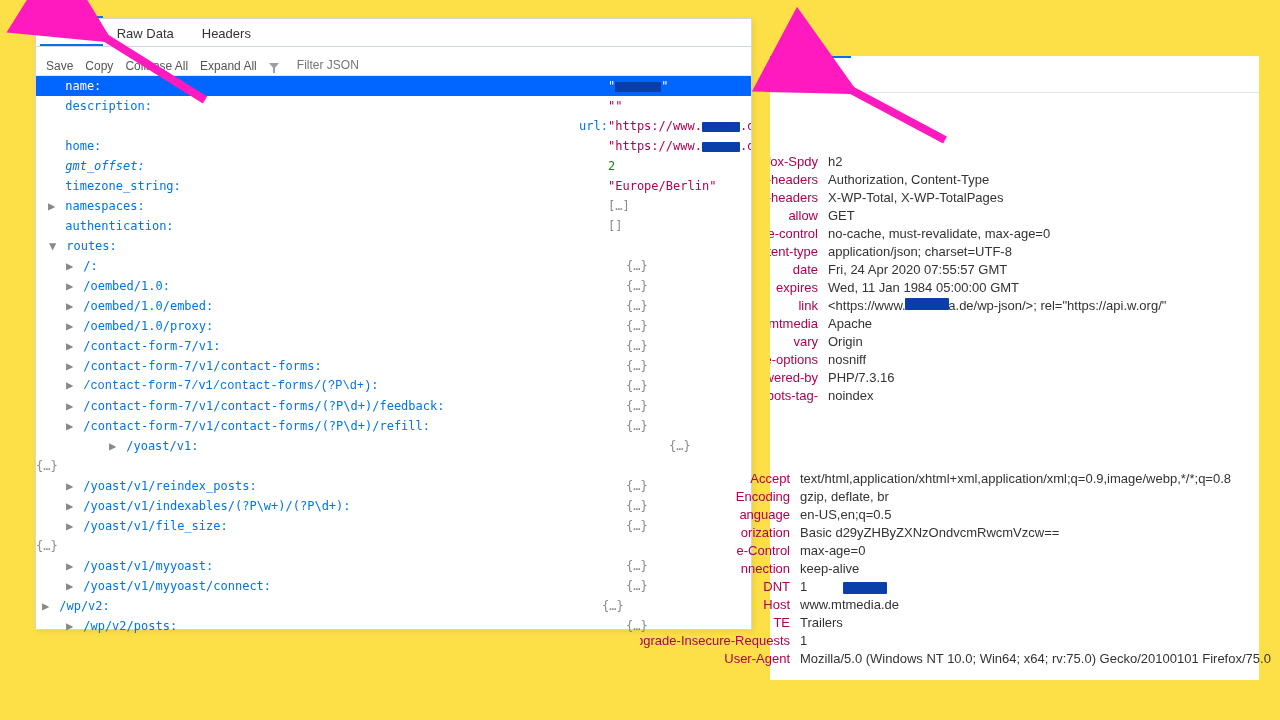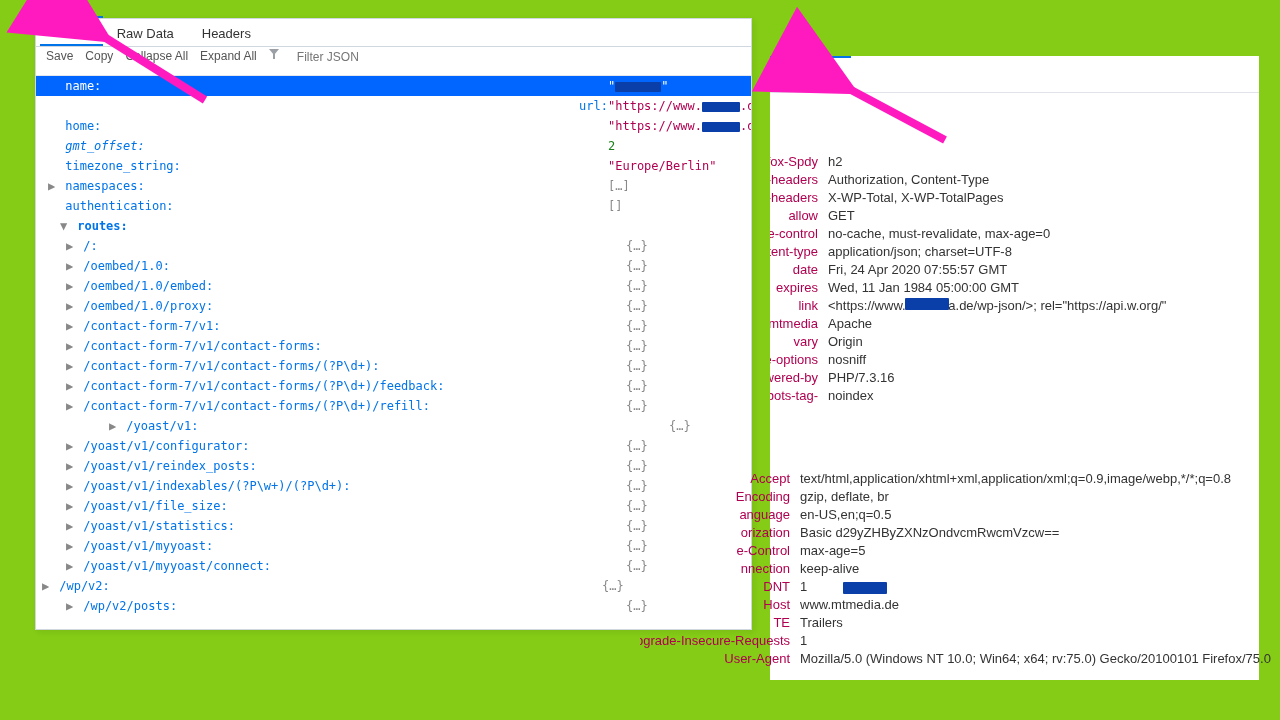--- a/index.html
+++ b/index.html
@@ -1,24 +1,24 @@
 <!DOCTYPE html>
 <html><head>
 <meta charset="utf-8">
 <style>
   html,body{margin:0;padding:0;font-family:Arial,Helvetica,sans-serif;font-size:12px;background:#f5f7fa;color:#222;width:1280px;height:720px;overflow:hidden}
-  .stage{position:relative;width:1280px;height:720px;background:#84cc16}
+  .stage{position:relative;width:1280px;height:720px;background:#fde047}
   .panel{position:absolute;background:#fff}
   .left{left:35px;top:18px;width:715px;height:610px;border:1px solid #d0d7de;box-shadow:2px 2px 6px rgba(0,0,0,.08)}
   .right{left:770px;top:56px;width:489px;height:624px;background:#fff}
   
   .tabs{display:flex;border-bottom:1px solid #d0d7de;height:27px;align-items:flex-end;padding-left:4px;background:#fff}
   .tab{padding:6px 14px 5px;color:#333;cursor:pointer;font-size:13px}
   .tab.active{color:#0074e8;border-bottom:2px solid #0074e8;border-top:2px solid #0074e8;font-weight:500}
-  .toolbar{display:flex;align-items:flex-start;gap:12px;height:24px;padding:2px 10px;border-bottom:1px solid #e4e7eb;color:#555;font-size:12px}
+  .toolbar{display:flex;align-items:flex-end;gap:12px;height:24px;padding:2px 10px;border-bottom:1px solid #e4e7eb;color:#555;font-size:12px}
   .toolbar span{cursor:pointer}
   .filter{color:#9aa0a6;border:none;outline:none;font-size:12px;width:140px}
   .funnel{position:relative;display:inline-block;width:10px;height:10px;margin-right:4px}
   .funnel::before{content:"";position:absolute;left:0;top:0;border-top:6px solid #9aa0a6;border-left:5px solid transparent;border-right:5px solid transparent}
   .funnel::after{content:"";position:absolute;left:4px;top:5px;width:2px;height:5px;background:#9aa0a6}
   
   .tree{font-family:Menlo,Consolas,monospace;font-size:12px;line-height:20px;overflow:auto}
   .row{display:flex;white-space:nowrap}
   .key{color:#0074e8;padding-left:6px;flex:0 0 560px}
   .sel .key{color:#fff}
@@ -61,20 +61,24 @@
       <span>Expand All</span>
       <span class="funnel"></span>
       <input class="filter" placeholder="Filter JSON" style="">
     </div>
     <div class="tree" id="tree">
         <div class="row sel">
           <span class="key" style="padding-left: 12px;"><span class="tri"></span> name:</span>
           <span class="val">"<span class="redact" style="width:46px"></span>"</span>
         </div>
         <div class="row">
+          <span class="key" style="padding-left: 12px;"><span class="tri"></span> description:</span>
+          <span class="val">""</span>
+        </div>
+        <div class="row">
           <span class="key" style="padding-left: 12px; text-align: right;"><span class="tri"></span> url:</span>
           <span class="val">"https://www.<span class="redact" style="width:38px"></span>.de"</span>
         </div>
         <div class="row">
           <span class="key" style="padding-left: 12px;"><span class="tri"></span> home:</span>
           <span class="val">"https://www.<span class="redact" style="width:38px"></span>.de"</span>
         </div>
         <div class="row">
           <span class="key" style="padding-left: 12px; font-style: italic;"><span class="tri"></span> gmt_offset:</span>
           <span class="val num">2</span>
@@ -85,21 +89,21 @@
         </div>
         <div class="row">
           <span class="key" style="padding-left: 12px;"><span class="tri">▶</span> namespaces:</span>
           <span class="val obj">[…]</span>
         </div>
         <div class="row">
           <span class="key" style="padding-left: 12px;"><span class="tri"></span> authentication:</span>
           <span class="val obj">[]</span>
         </div>
         <div class="row">
-          <span class="key" style="padding-left: 24px; font-weight: bold;"><span class="tri">▼</span> routes:</span>
+          <span class="key" style="padding-left: 13px;"><span class="tri">▼</span> routes:</span>
           <span class="val obj"></span>
         </div>
         <div class="row">
           <span class="key" style="padding-left: 30px;"><span class="tri">▶</span> /:</span>
           <span class="val obj">{…}</span>
         </div>
         <div class="row">
           <span class="key" style="padding-left: 30px;"><span class="tri">▶</span> /oembed/1.0:</span>
           <span class="val obj">{…}</span>
         </div>
@@ -113,53 +117,51 @@
         </div>
         <div class="row">
           <span class="key" style="padding-left: 30px;"><span class="tri">▶</span> /contact-form-7/v1:</span>
           <span class="val obj">{…}</span>
         </div>
         <div class="row">
           <span class="key" style="padding-left: 30px;"><span class="tri">▶</span> /contact-form-7/v1/contact-forms:</span>
           <span class="val obj">{…}</span>
         </div>
         <div class="row">
-          <span class="key" style="padding-left: 30px;"><span class="tri">▶</span> /contact-form-7/v1/contact-forms/(?P<id>\d+):</id></span>
+          <span class="key" style="padding-left: 30px; font-family: Liberation Mono, monospace;"><span class="tri">▶</span> /contact-form-7/v1/contact-forms/(?P<id>\d+):</id></span>
           <span class="val obj">{…}</span>
         </div>
         <div class="row">
           <span class="key" style="padding-left: 30px;"><span class="tri">▶</span> /contact-form-7/v1/contact-forms/(?P<id>\d+)/feedback:</id></span>
           <span class="val obj">{…}</span>
         </div>
         <div class="row">
           <span class="key" style="padding-left: 30px;"><span class="tri">▶</span> /contact-form-7/v1/contact-forms/(?P<id>\d+)/refill:</id></span>
           <span class="val obj">{…}</span>
         </div>
         <div class="row">
           <span class="key" style="padding-left: 30px; margin-left: 43px;"><span class="tri">▶</span> /yoast/v1:</span>
           <span class="val obj">{…}</span>
         </div>
         <div class="row">
-          <span class="key" style="padding-left: 30px;"><span class="tri">▶</span> /yoast/v1/configurator:</span>
           <span class="val obj">{…}</span>
         </div>
         <div class="row">
           <span class="key" style="padding-left: 30px;"><span class="tri">▶</span> /yoast/v1/reindex_posts:</span>
           <span class="val obj">{…}</span>
         </div>
         <div class="row">
           <span class="key" style="padding-left: 30px;"><span class="tri">▶</span> /yoast/v1/indexables/(?P<object_type>\w+)/(?P<object_id>\d+):</object_id></object_type></span>
           <span class="val obj">{…}</span>
         </div>
         <div class="row">
           <span class="key" style="padding-left: 30px;"><span class="tri">▶</span> /yoast/v1/file_size:</span>
           <span class="val obj">{…}</span>
         </div>
         <div class="row">
-          <span class="key" style="padding-left: 30px;"><span class="tri">▶</span> /yoast/v1/statistics:</span>
           <span class="val obj">{…}</span>
         </div>
         <div class="row">
           <span class="key" style="padding-left: 30px;"><span class="tri">▶</span> /yoast/v1/myyoast:</span>
           <span class="val obj">{…}</span>
         </div>
         <div class="row">
           <span class="key" style="padding-left: 30px;"><span class="tri">▶</span> /yoast/v1/myyoast/connect:</span>
           <span class="val obj">{…}</span>
         </div>
@@ -251,21 +253,21 @@
       <div class="r">
         <span class="k">anguage</span>
         <span class="v">en-US,en;q=0.5</span>
       </div>
       <div class="r">
         <span class="k">orization</span>
         <span class="v">Basic d29yZHByZXNzOndvcmRwcmVzcw==</span>
       </div>
       <div class="r">
         <span class="k">e-Control</span>
-        <span class="v">max-age=5</span>
+        <span class="v">max-age=0</span>
       </div>
       <div class="r">
         <span class="k">nnection</span>
         <span class="v">keep-alive</span>
       </div>
       <div class="r">
         <span class="k">DNT</span>
         <span class="v">1</span>
       </div>
       <div class="r">

